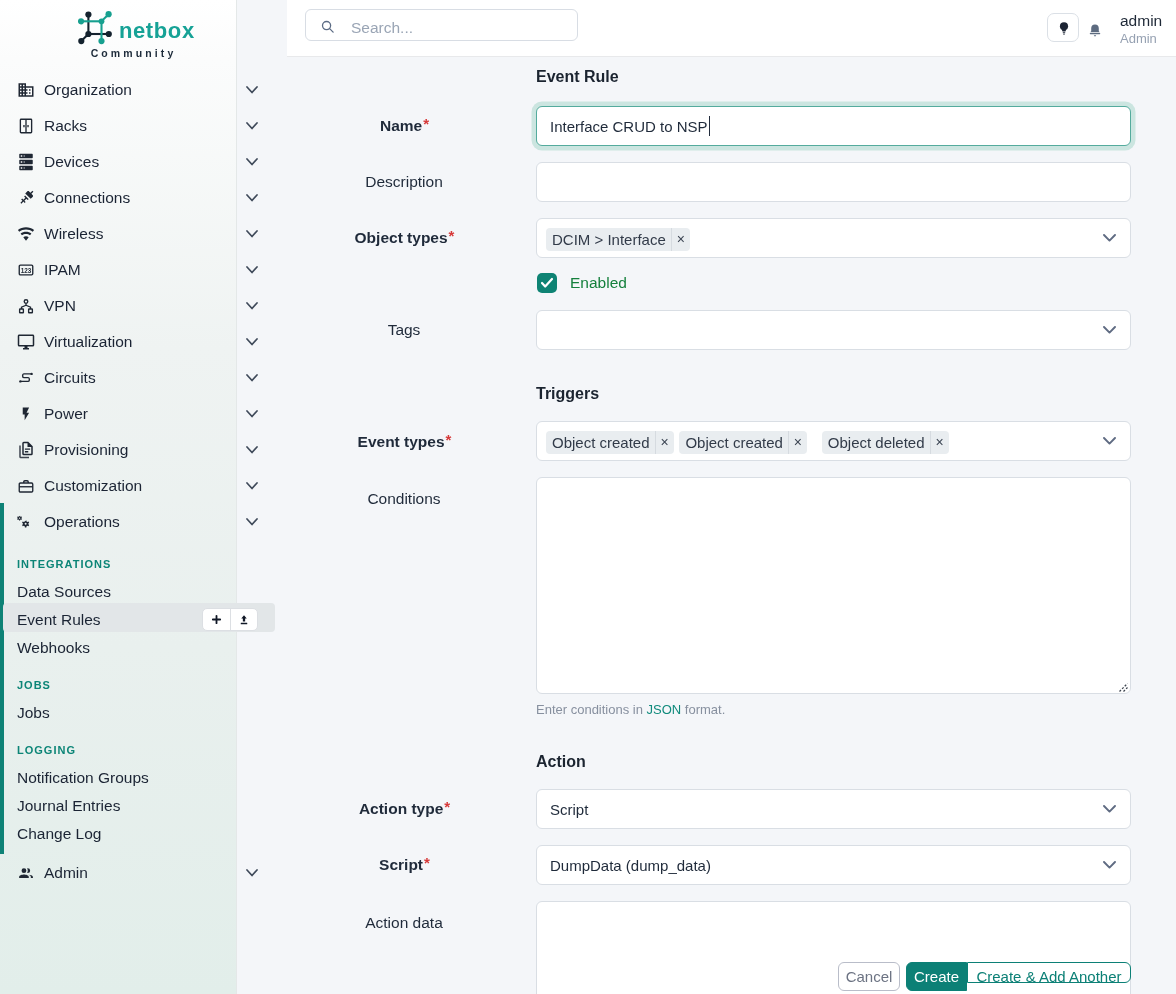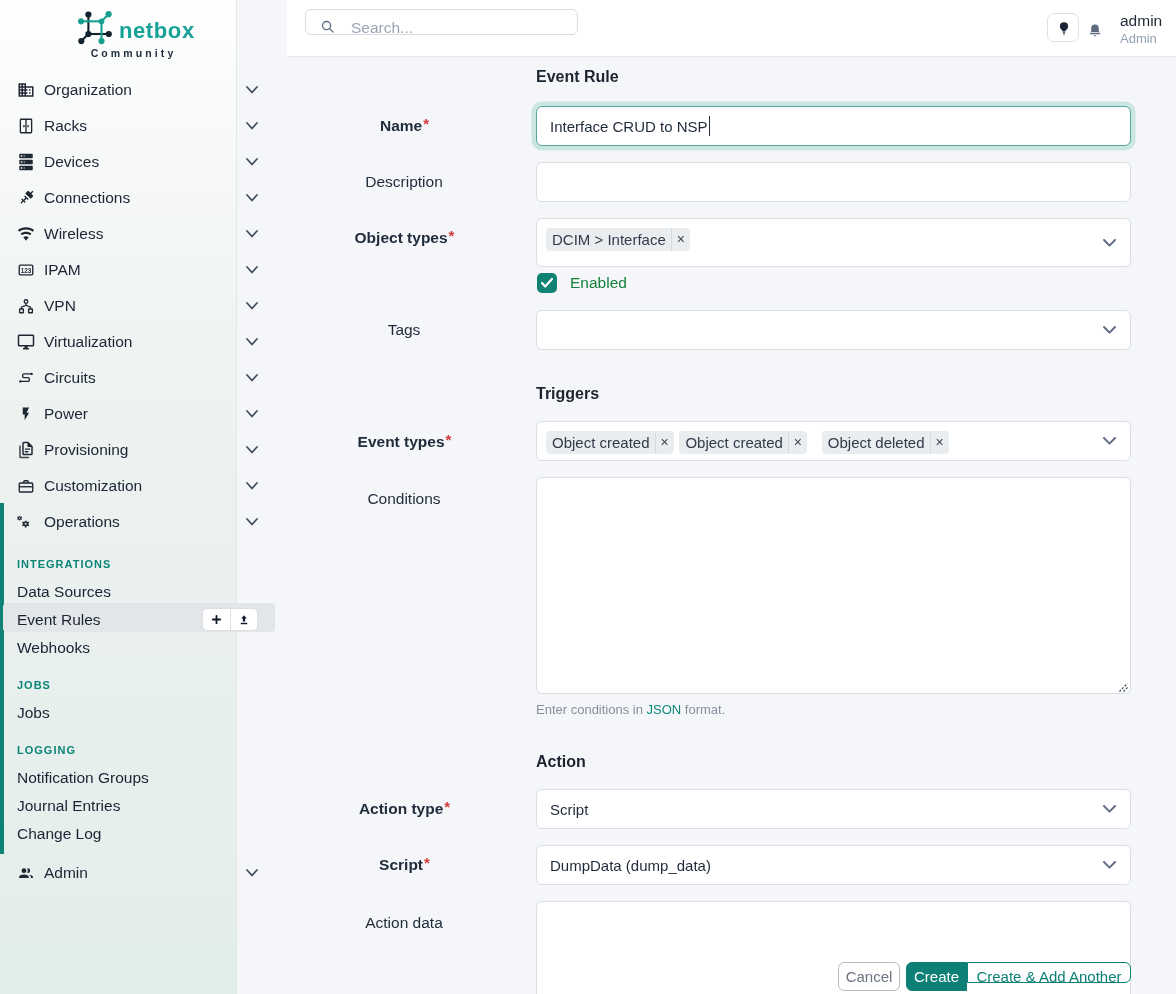--- a/index.html
+++ b/index.html
@@ -21,21 +21,21 @@
 .mi .ch { position:absolute; left:246px; top:50%; transform:translateY(-50%); width:12px; height:9px; }
 .sh { position:absolute; left:17px; font-size:11px; font-weight:bold; color:#0c8577; letter-spacing:1px; }
 .si { position:absolute; left:17px; font-size:15.5px; color:#1b2434; }
 #evrow { position:absolute; left:3px; top:603px; width:272px; height:29px; background:#e2e6e8; border-radius:4px; }
 #evbtns { position:absolute; left:202px; top:608px; width:56px; height:23px; background:#ffffff; border:1px solid #dcdfe3; border-radius:5px; display:flex; }
 #evbtns .seg { flex:1; display:flex; align-items:center; justify-content:center; }
 #evbtns .seg:first-child { border-right:1px solid #dcdfe3; }
 
 
 #topbar { position:absolute; left:287px; top:0; width:889px; height:57px; background:#ffffff; border-bottom:1px solid #e8e9eb; }
-#search { position:absolute; left:18px; top:9px; width:273px; height:26px; border:1px solid #d8dde4; border-radius:6px; background:#fff;padding-left:36px; }
+#search { position:absolute; left:18px; top:9px; width:273px; height:32px; border:1px solid #d8dde4; border-radius:6px; background:#fff;padding-left:36px; }
 #search .ph { position:absolute; left:45px; top:9px; font-size:15.5px; color:#9aa5b5; }
 #bulbbtn { position:absolute; left:760px; top:13px; width:32px; height:29px; border:1px solid #dbe0e6; border-radius:7px; background:#fff; }
 #userbox { position:absolute; left:833px; top:12px; width:50px; }
 #uname { font-size:15.5px; color:#1f2937; }
 #urole { font-size:13px; color:#96a1b2; margin-top:1px; }
 
 
 .h2 { position:absolute; left:536px; font-size:16px; font-weight:bold; color:#1b2430; }
 .ctl { position:absolute; left:536px; width:595px; background:#ffffff; border:1px solid #d9dee4; border-radius:6px; }
 .lbl { position:absolute; left:286px; width:236px; text-align:center; font-size:15.5px; color:#1f2a3a; }
@@ -314,21 +314,21 @@
 
   <div class="lbl" style="top:117px"><b>Name</b><span class="req">*</span></div>
   <div class="ctl" style="top:105.5px; height:40px; border:1.5px solid #54ab9d; box-shadow:0 0 0 4.5px #cbe5e0;">
     <span class="itext">Interface CRUD to NSP<span id="cursor"></span></span>
   </div>
 
   <div class="lbl" style="top:173px">Description</div>
   <div class="ctl" style="top:162px; height:40px;"></div>
 
   <div class="lbl" style="top:229px"><b>Object types</b><span class="req">*</span></div>
-  <div class="ctl" style="top:218px; height:49px;">
+  <div class="ctl" style="top:218px; height:40px;">
     <div class="chip" style="left:9px">
         <span class="t">DCIM &gt; Interface</span>
         <span class="x">×</span>
       </div>
     <span class="chev">
         <svg width="13" height="8" viewBox="0 0 13 8" fill="none" stroke="#5f6b82" stroke-width="1.9" stroke-linecap="round" stroke-linejoin="round">
           <path d="M1 1l5.5 5.6L12 1"></path>
         </svg>
       </span>
   </div>

